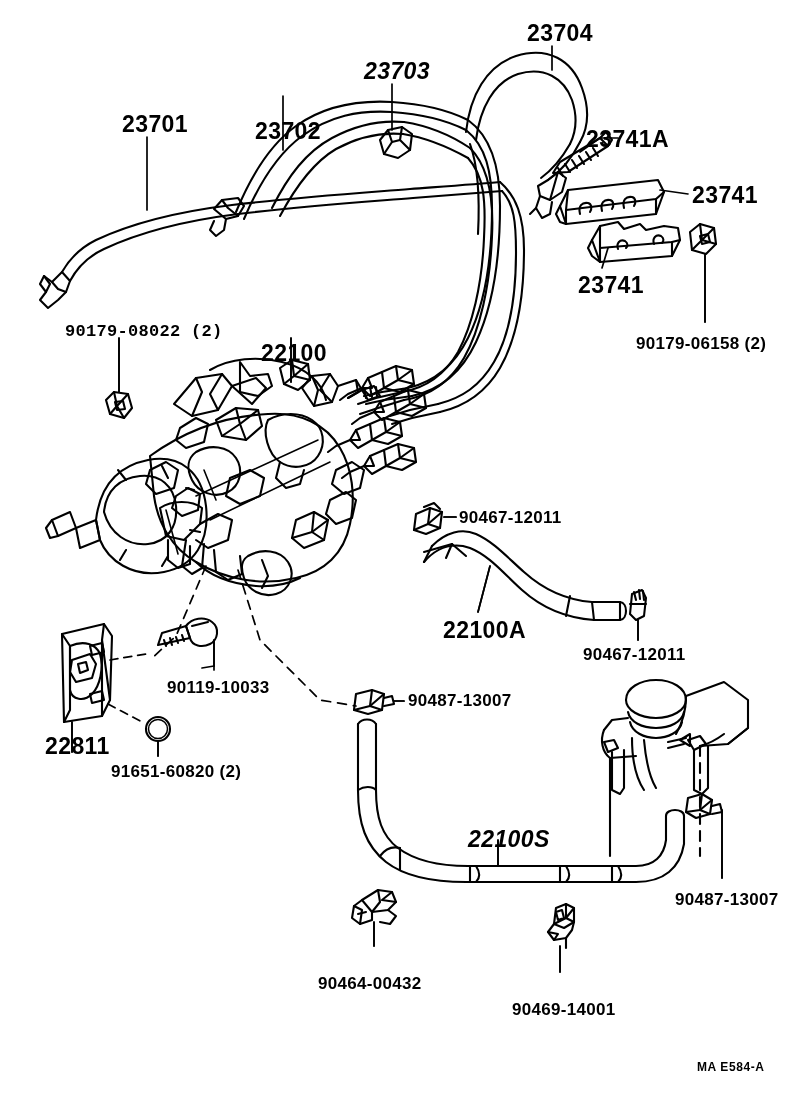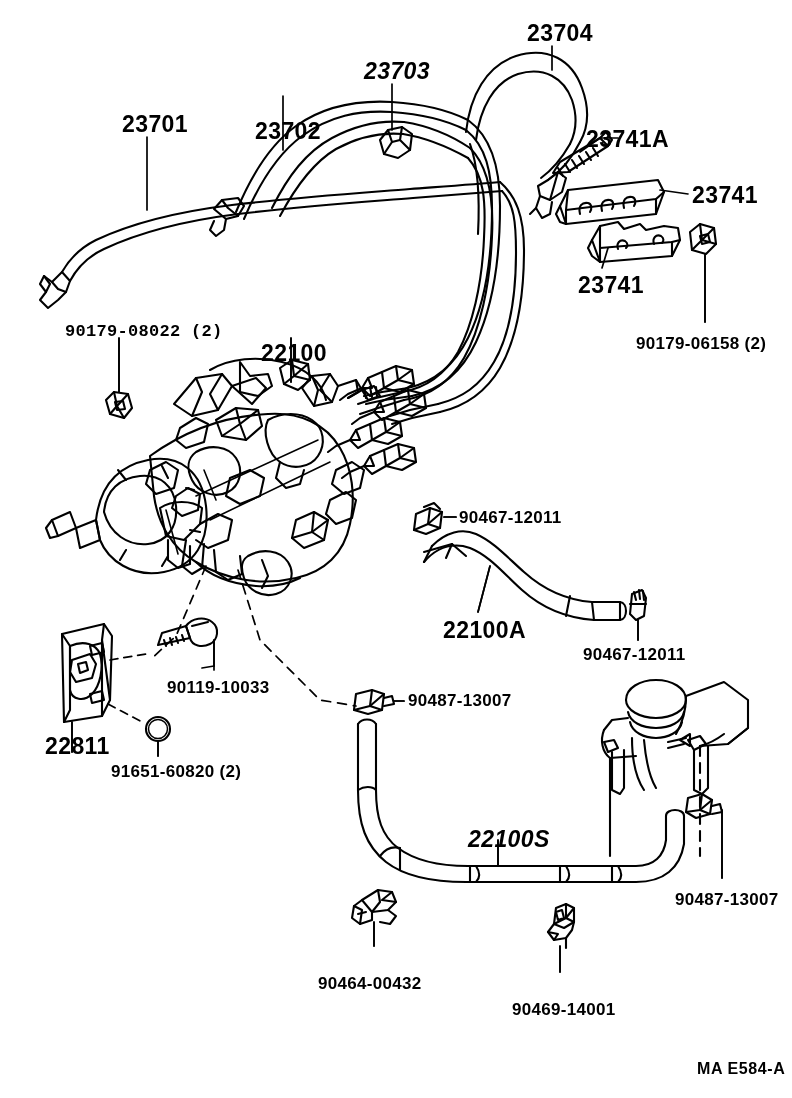--- a/index.html
+++ b/index.html
@@ -430,15 +430,15 @@
 <div class="code" style="left:583px;top:645px;">90467-12011</div>
 <div class="code" style="left:167px;top:678px;text-align:center;">90119-10033</div>
 <div class="code" style="left:408px;top:691px;">90487-13007</div>
 <div class="lbl" style="left:45px;top:735px;">22811</div>
 <div class="code" style="left:111px;top:762px;">91651-60820 (2)</div>
 <div class="lbl" style="left:468px;top:828px;font-style:italic;">22100S</div>
 <div class="code" style="left:675px;top:890px;">90487-13007</div>
 <div class="code" style="left:318px;top:946px;margin-top:28px;">90464-00432</div>
 <div class="code" style="left:512px;top:1000px;">90469-14001</div>
 
-<div class="code" style="left:697px;top:1060px;font-size:16px;letter-spacing:0.6px;">MA E584-A</div>
+<div class="code" style="left:697px;top:1060px;font-size:12px;letter-spacing:0.6px;">MA E584-A</div>
 
 </div>
 
 </body></html>

